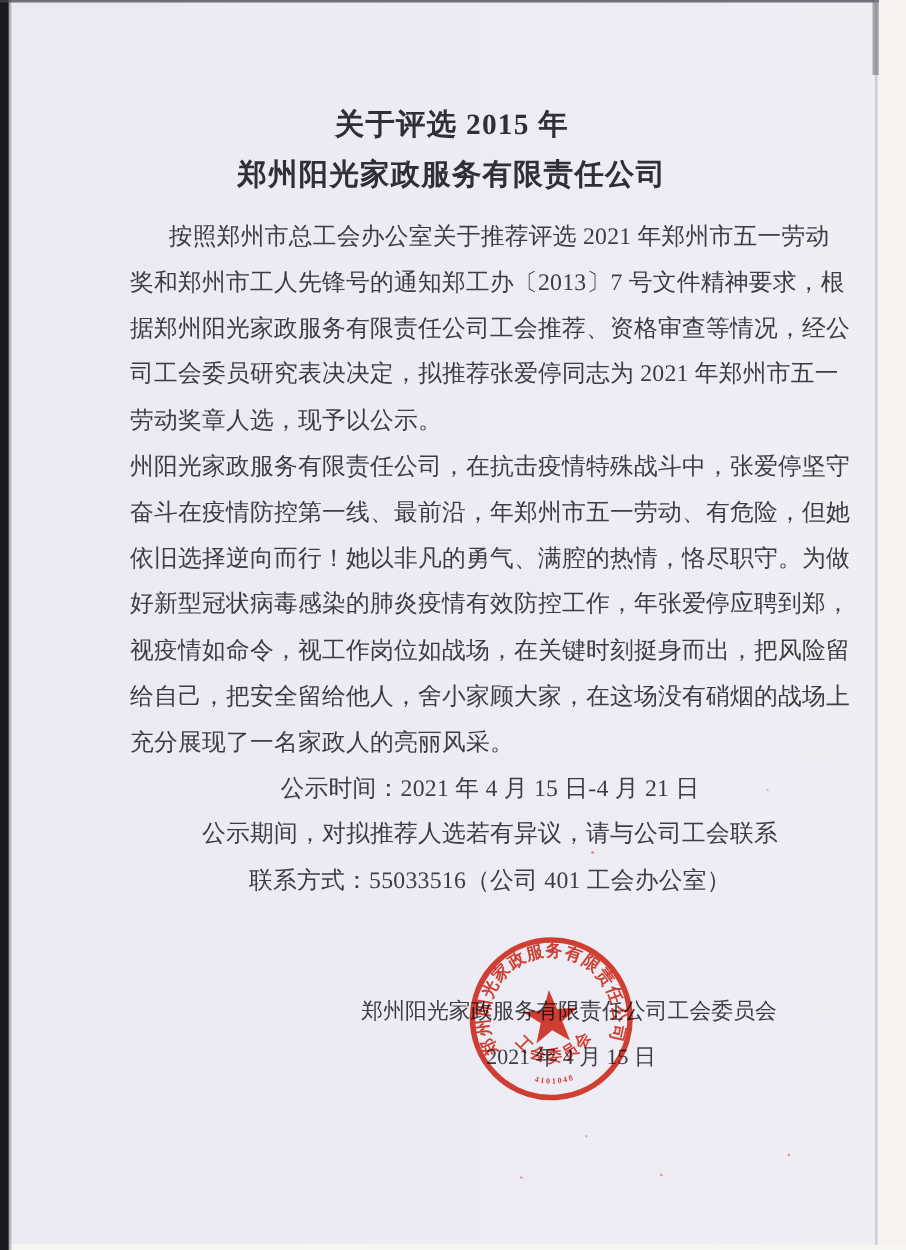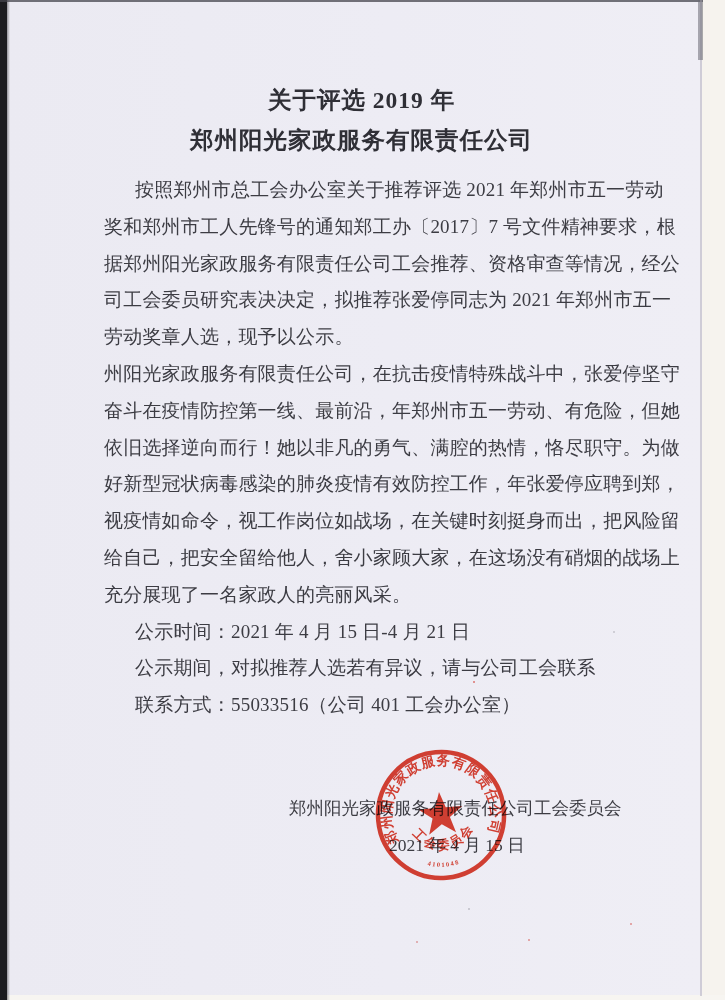--- a/index.html
+++ b/index.html
@@ -27,21 +27,21 @@
     position:absolute;left:7px;top:80px;width:695px;
     text-align:center;font-weight:bold;font-size:23.5px;line-height:40px;
     color:#2f2f36;letter-spacing:1px;z-index:2;
   }
   .body-block{
     position:absolute;left:97px;top:172px;width:545px;
     font-size:19px;line-height:36.8px;color:#3c3c43;z-index:2;
     letter-spacing:.2px;
   }
   .body-block .line{white-space:nowrap;}
-  .body-block .line.indent{padding-left:31px;}
+  .body-block .line.indent{padding-left:31px;text-align:center;}
   .signature{
     position:absolute;left:282px;top:797px;font-size:17.5px;line-height:22px;
     color:#3c3c43;z-index:2;white-space:nowrap;
   }
   .sig-date{
     position:absolute;left:382px;top:834px;font-size:17.5px;line-height:22px;
     color:#3c3c43;z-index:2;white-space:nowrap;
   }
   
   .seal{
@@ -59,27 +59,27 @@
                -5px 227px 0 rgba(120,120,130,.4),
                140px -50px 0 rgba(120,120,130,.35);
   }
 </style>
 </head>
 <body>
 
 <div class="paper">
 
   <div class="title-block">
-    <div>关于评选 2019 年</div>
+    <div>关于评选 2015 年</div>
     <div>郑州阳光家政服务有限责任公司</div>
   </div>
 
   <div class="body-block">
       <div class="line indent">按照郑州市总工会办公室关于推荐评选 2021 年郑州市五一劳动</div>
-      <div class="line">奖和郑州市工人先锋号的通知郑工办〔2017〕7 号文件精神要求，根</div>
+      <div class="line">奖和郑州市工人先锋号的通知郑工办〔2013〕7 号文件精神要求，根</div>
       <div class="line">据郑州阳光家政服务有限责任公司工会推荐、资格审查等情况，经公</div>
       <div class="line">司工会委员研究表决决定，拟推荐张爱停同志为 2021 年郑州市五一</div>
       <div class="line">劳动奖章人选，现予以公示。</div>
       <div class="line">州阳光家政服务有限责任公司，在抗击疫情特殊战斗中，张爱停坚守</div>
       <div class="line">奋斗在疫情防控第一线、最前沿，年郑州市五一劳动、有危险，但她</div>
       <div class="line">依旧选择逆向而行！她以非凡的勇气、满腔的热情，恪尽职守。为做</div>
       <div class="line">好新型冠状病毒感染的肺炎疫情有效防控工作，年张爱停应聘到郑，</div>
       <div class="line">视疫情如命令，视工作岗位如战场，在关键时刻挺身而出，把风险留</div>
       <div class="line">给自己，把安全留给他人，舍小家顾大家，在这场没有硝烟的战场上</div>
       <div class="line">充分展现了一名家政人的亮丽风采。</div>

